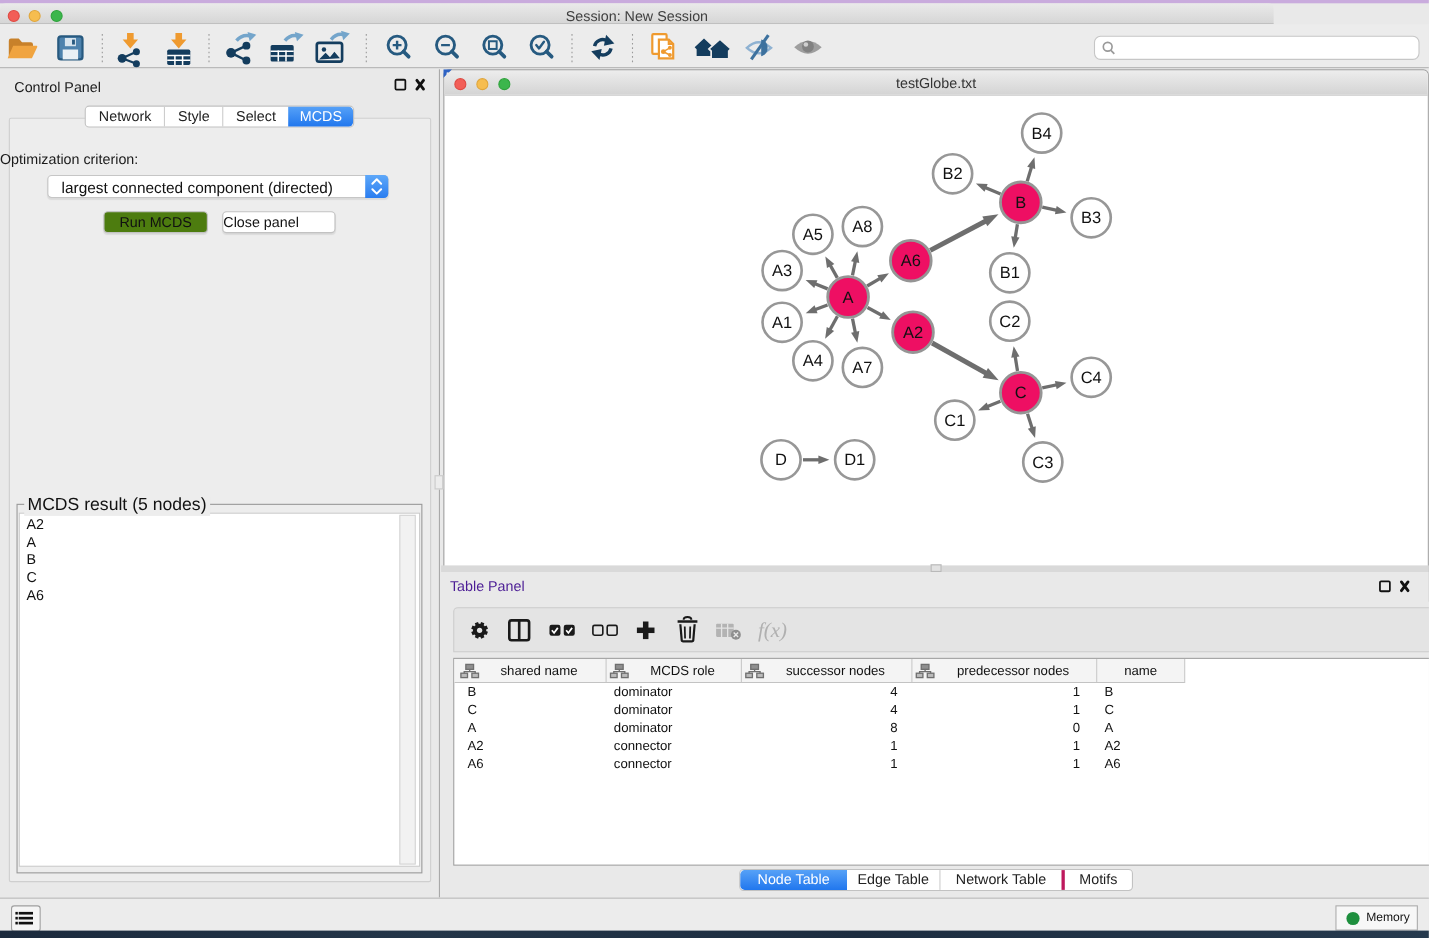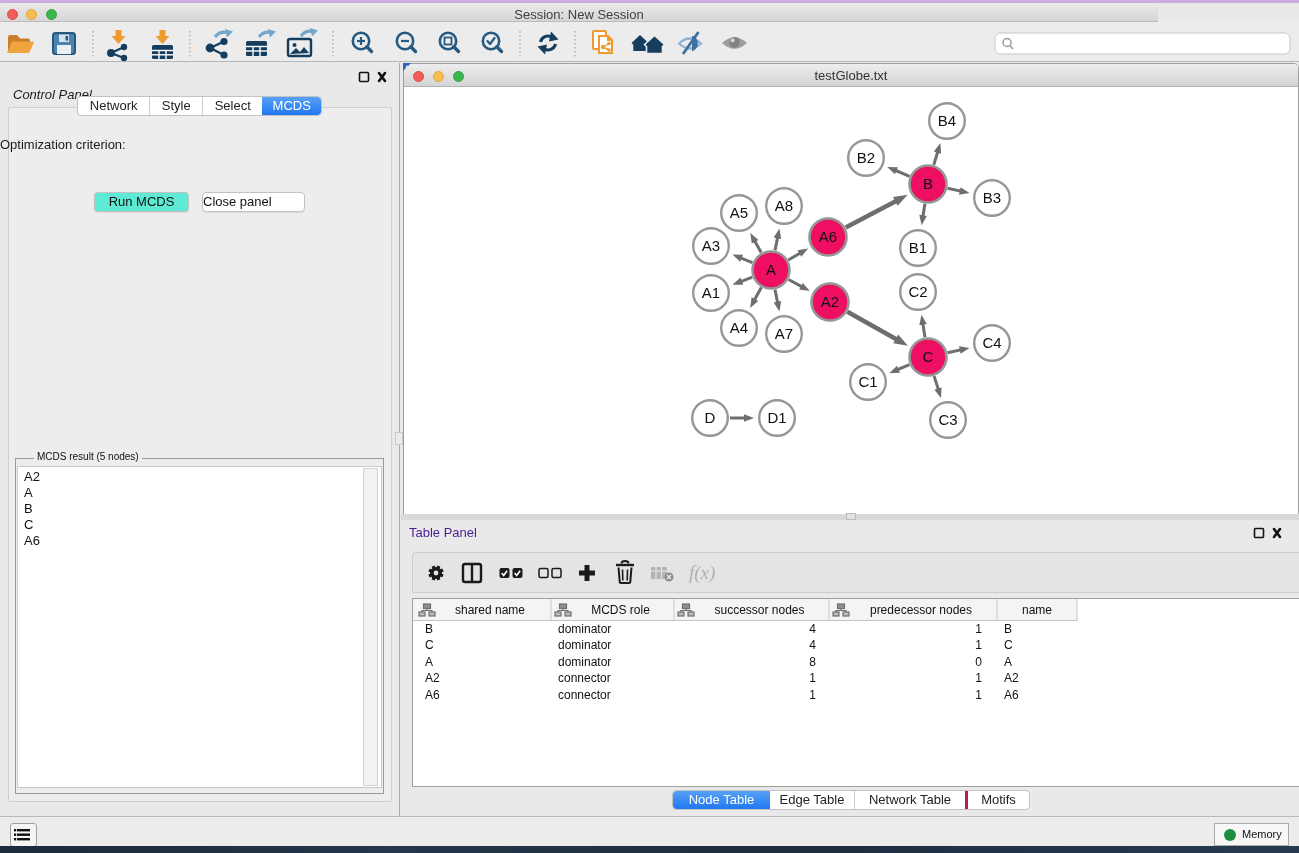--- a/index.html
+++ b/index.html
@@ -107,45 +107,54 @@
       <path d="M722 15 q12.5-11.5 25 0 q-12.5 11.5 -25 0 z" fill="#9e9e9e"></path>
       <circle cx="734.5" cy="14.3" r="5.4" fill="#818181"></circle>
       <circle cx="732.6" cy="12.4" r="2.1" fill="#cfcfcf"></circle>
       <rect x="995" y="5" width="295" height="21" rx="5.5" fill="#fff" stroke="#c6c6c6"></rect>
       <circle cx="1007" cy="14.5" r="4" fill="none" stroke="#9a9a9a" stroke-width="1.5"></circle>
       <line x1="1010" y1="17.8" x2="1013" y2="21" stroke="#9a9a9a" stroke-width="1.5"></line>
     </svg>
   </div>
 
 <div class="abs" style="left:0;top:63px;width:400px;height:753px;background:#e9e9e9;border-right:1px solid #a9a9a9;">
-  <div class="abs" style="left:13px;top:24px;font-size:13px;color:#1c1c1c;font-style:italic;">Control Panel</div>
+  <div class="abs" style="left:13px;top:9px;font-size:13px;color:#1c1c1c;">Control Panel</div>
   <svg class="abs" style="left:358px;top:8px;" width="34" height="12" viewBox="0 0 34 12">
     <rect x="1.5" y="1.5" width="9" height="9" fill="none" stroke="#111" stroke-width="1.6" rx="1"></rect>
     <path d="M21 2 L27 10 M27 2 L21 10" stroke="#111" stroke-width="2.6" stroke-linecap="round"></path>
   </svg>
 
   <div class="abs" style="left:8px;top:44px;width:384px;height:695px;background:#ededed;border:1px solid #cfcfcf;border-radius:2px;"></div>
 
   <div class="abs" style="left:77px;top:33px;width:245px;height:20px;display:flex;background:#fff;border:1px solid #c2c2c2;border-radius:4px;font-size:13px;color:#222;text-align:center;line-height:18px;">
     <div style="width:73px;border-right:1px solid #cdcdcd;">Network</div>
     <div style="width:53px;border-right:1px solid #cdcdcd;">Style</div>
     <div style="width:60px;">Select</div>
     <div style="width:59px;background:linear-gradient(180deg,#56a1f7,#2177ee);border-radius:0 4px 4px 0;color:#fff;">MCDS</div>
   </div>
   <div class="abs" style="left:0;top:74px;width:400px;font-size:13px;color:#1a1a1a;">Optimization criterion:</div>
 
-  <div class="abs" style="left:94px;top:129px;width:95px;height:20px;background:#5eead4;border:1px solid #c2c2c2;border-radius:4px;text-align:center;font-size:13px;line-height:18px;color:#111;box-shadow:0 1px 1px rgba(0,0,0,0.08);">Run MCDS</div>
+  <div class="abs" style="left:43px;top:96px;width:310px;height:21px;background:#fff;border:1px solid #c6c6c6;border-radius:4px;box-shadow:0 1px 1px rgba(0,0,0,0.08);">
+    <div class="abs" style="left:12px;top:2px;font-size:14px;color:#111;">largest connected component (directed)</div>
+    <div class="abs" style="right:-1px;top:-1px;width:21px;height:21px;background:linear-gradient(180deg,#5ea8f9,#2a7df0);border-radius:0 4px 4px 0;">
+      <svg width="21" height="21" viewBox="0 0 21 21">
+          <path d="M6.5 8 L10.5 4 L14.5 8" fill="none" stroke="#fff" stroke-width="1.8" stroke-linecap="round" stroke-linejoin="round"></path>
+          <path d="M6.5 13 L10.5 17 L14.5 13" fill="none" stroke="#fff" stroke-width="1.8" stroke-linecap="round" stroke-linejoin="round"></path>
+        </svg>
+    </div>
+  </div>
+  <div class="abs" style="left:94px;top:129px;width:95px;height:20px;background:#4d7c0f;border:1px solid #c2c2c2;border-radius:4px;text-align:center;font-size:13px;line-height:18px;color:#111;box-shadow:0 1px 1px rgba(0,0,0,0.08);">Run MCDS</div>
   <div class="abs" style="left:202px;top:129px;width:103px;height:20px;background:#fff;border:1px solid #c2c2c2;border-radius:4px;font-size:13px;line-height:18px;color:#111;box-shadow:0 1px 1px rgba(0,0,0,0.08);">Close panel</div>
 
   <div class="abs" style="left:15px;top:395px;width:369px;height:336px;border:1px solid #9a9a9a;">
     <div class="abs" style="left:1px;top:7px;width:365px;height:322px;background:#fff;border:1px solid #c9c9c9;">
       <div style="padding:2px 0 0 6px;font-size:13px;line-height:16px;color:#111;">A2<br>A<br>B<br>C<br>A6</div>
       <div class="abs" style="right:3px;top:1px;width:15px;height:318px;background:#f2f2f2;border:1px solid #d4d4d4;"></div>
     </div>
-    <div class="abs" style="left:18px;top:-8px;background:#ededed;padding:0 3px;font-size:10px;color:#111;z-index:3;">MCDS result (5 nodes)</div>
+    <div class="abs" style="left:6px;top:-8px;background:#ededed;padding:0 3px;font-size:16px;color:#111;z-index:3;">MCDS result (5 nodes)</div>
   </div>
 </div>
 
 <div class="abs" id="netwin" style="left:403px;top:63px;width:896px;height:484px;background:#fff;border:1px solid #9f9f9f;border-radius:5px 5px 0 0;">
   <svg class="abs" style="left:-1px;top:-1px;z-index:5;" width="9" height="9" viewBox="0 0 9 9">
       <path d="M0 0 H8 L5 3 L3.2 2.6 L2.8 5 L0 8 z" fill="#2d62c4"></path>
     </svg>
   <div class="abs" style="left:0;top:0;width:894px;height:23px;background:linear-gradient(180deg,#ededed,#d4d4d4);border-bottom:1px solid #b3b3b3;border-radius:4px 4px 0 0;">
     <div class="tl" style="left:9px;top:6.5px;width:11px;height:11px;background:#f25e57;border:1px solid #df4a43;"></div>
     <div class="tl" style="left:29px;top:6.5px;width:11px;height:11px;background:#f6bd4f;border:1px solid #e0a63c;"></div>

